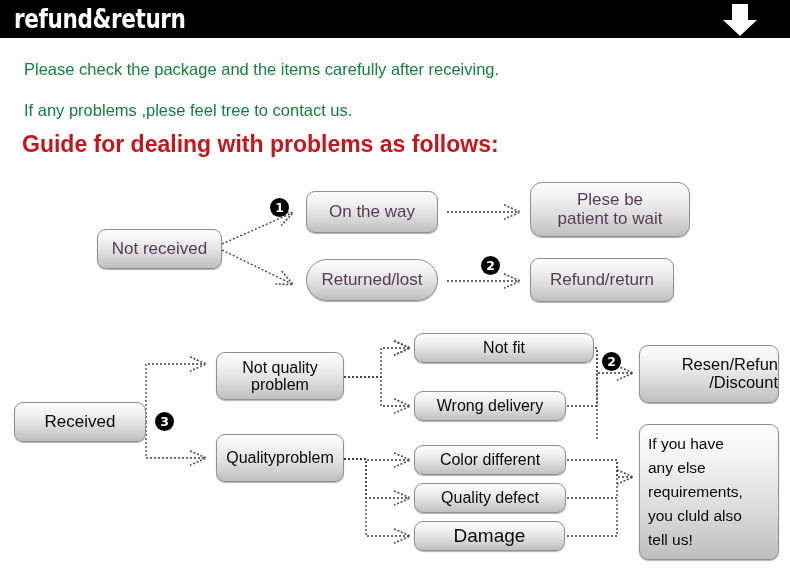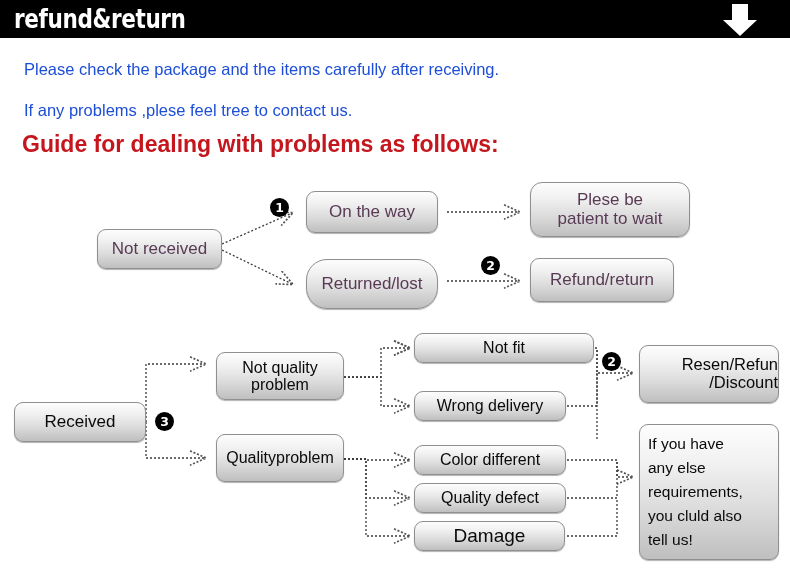--- a/index.html
+++ b/index.html
@@ -29,21 +29,21 @@
     white-space:nowrap;
     line-height:34px;
   }
   .hdr-arrow{
     position:absolute;left:718px;top:3px;width:44px;height:34px;
   }
 
   
   .para{
     position:absolute;
-    color:#1d4ed8;
+    color:#15803d;
     font-size:16.5px;
     white-space:nowrap;
     font-family:"Liberation Sans", sans-serif;
   }
   .p1{left:24px;top:60px;}
   .p2{left:24px;top:101px;}
   .headline{
     position:absolute;left:22px;top:131px;
     color:#C4161C;
     font-size:23px;
@@ -137,21 +137,21 @@
       <path d="M344,459 L366,459"></path>
     </g>
   </svg>
 
   <div class="box purple" style="left:97px;top:229px;width:125px;height:40px;font-size:17px;">Not received</div>
 
   <div class="badge" style="left:270px;top:198px;">1</div>
 
   <div class="box purple" style="left:306px;top:191px;width:132px;height:42px;font-size:17px;">On the way</div>
 
-  <div class="box purple" style="left:306px;top:259px;width:132px;height:50px;font-size:17px;border-radius:21px;">Returned/lost</div>
+  <div class="box purple" style="left:306px;top:259px;width:132px;height:42px;font-size:17px;border-radius:21px;">Returned/lost</div>
 
   <div class="badge" style="left:481px;top:256px;">2</div>
 
   <div class="box purple" style="left:530px;top:182px;width:160px;height:55px;font-size:17px;flex-direction:column;border-radius:12px;">
     <span>Plese be</span>
     <span>patient to wait</span>
   </div>
 
   <div class="box purple" style="left:530px;top:258px;width:144px;height:44px;font-size:17px;">Refund/return</div>
 

